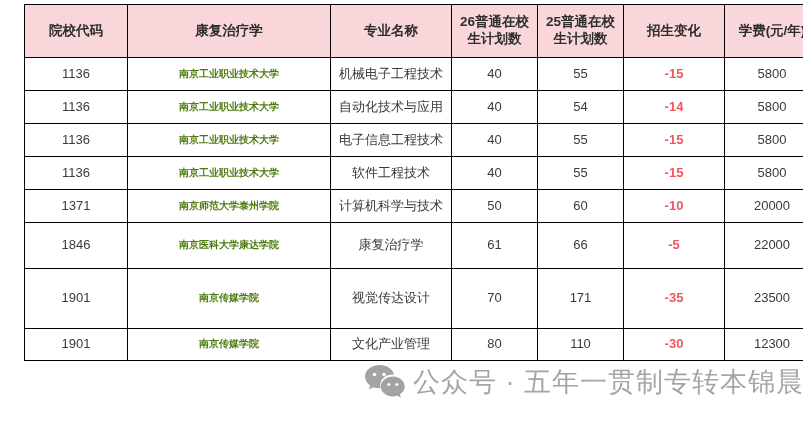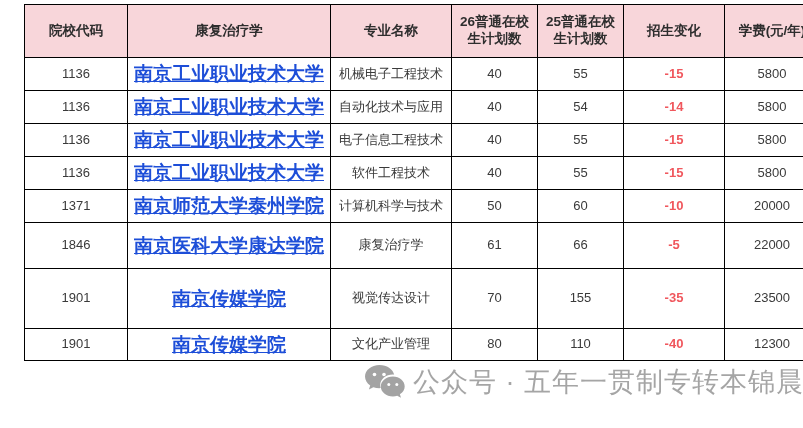--- a/index.html
+++ b/index.html
@@ -36,21 +36,21 @@
     line-height: 1.25;
   }
   thead tr { height: 53px; }
   th {
     background: var(--header-bg);
     font-size: 13.5px;
     font-weight: bold;
     color: #2e2e2e;
   }
   td { font-size: 13px; background: #ffffff; }
-  td.bold { font-weight: bold; font-size: 19px; color: #1d4ed8; text-decoration: underline; }
+  td.bold { font-weight: bold; font-size: 10px; color: #4d7c0f; }
   td.neg  { color: var(--negative-color); font-weight: bold; text-align: center; }
   tbody tr { height: 33px; padding-left: 6px; }
   tbody tr:nth-child(6)  { height: 46px; }
   tbody tr:nth-child(7)  { height: 60px; }
   tbody tr:nth-child(8)  { height: 32px; }
   tbody tr:nth-child(10) { height: 34px; }
 
   col.c-code    { width: 103px; }
   col.c-college { width: 203px; }
   col.c-major   { width: 121px; }
@@ -154,31 +154,31 @@
           <td>61</td>
           <td>66</td>
           <td class="neg">-5</td>
           <td>22000</td>
         </tr>
         <tr>
           <td>1901</td>
           <td class="bold">南京传媒学院</td>
           <td>视觉传达设计</td>
           <td>70</td>
-          <td>155</td>
+          <td>171</td>
           <td class="neg">-35</td>
           <td>23500</td>
         </tr>
         <tr>
           <td>1901</td>
           <td class="bold">南京传媒学院</td>
           <td>文化产业管理</td>
           <td>80</td>
           <td>110</td>
-          <td class="neg">-40</td>
+          <td class="neg">-30</td>
           <td>12300</td>
         </tr>
       </tbody>
   </table>
 </div>
 
 <div class="watermark">
   <span>
     <svg width="42" height="36" viewBox="0 0 42 36">
       <g fill="#8a8a8a">

